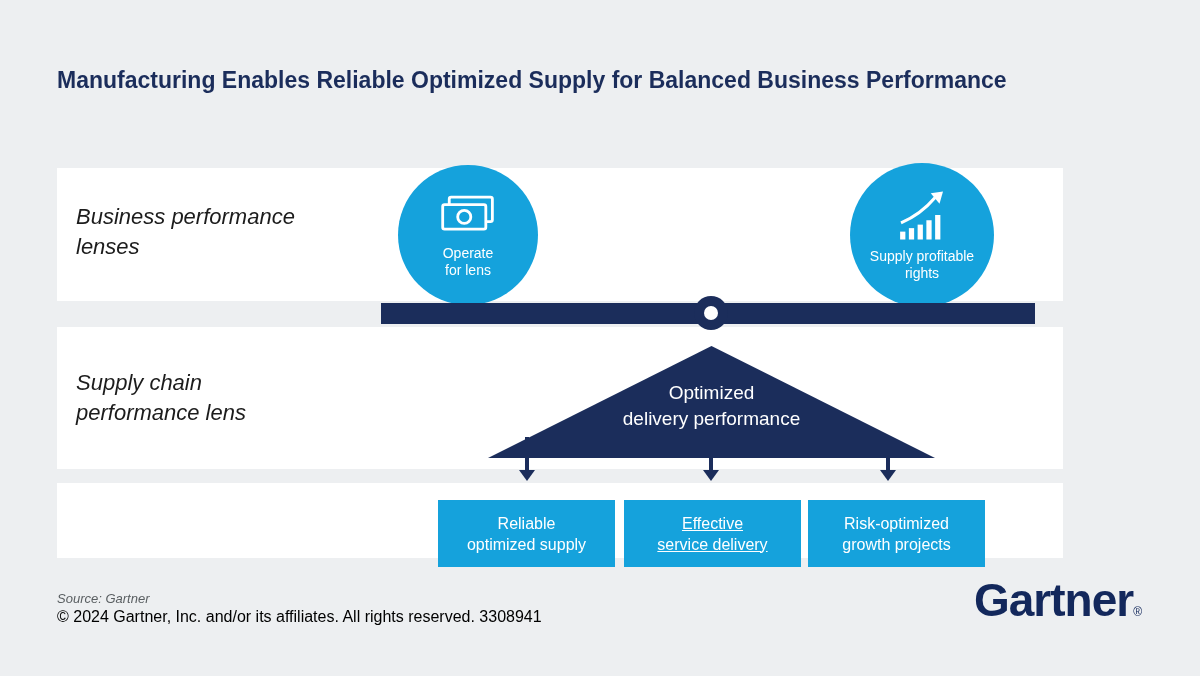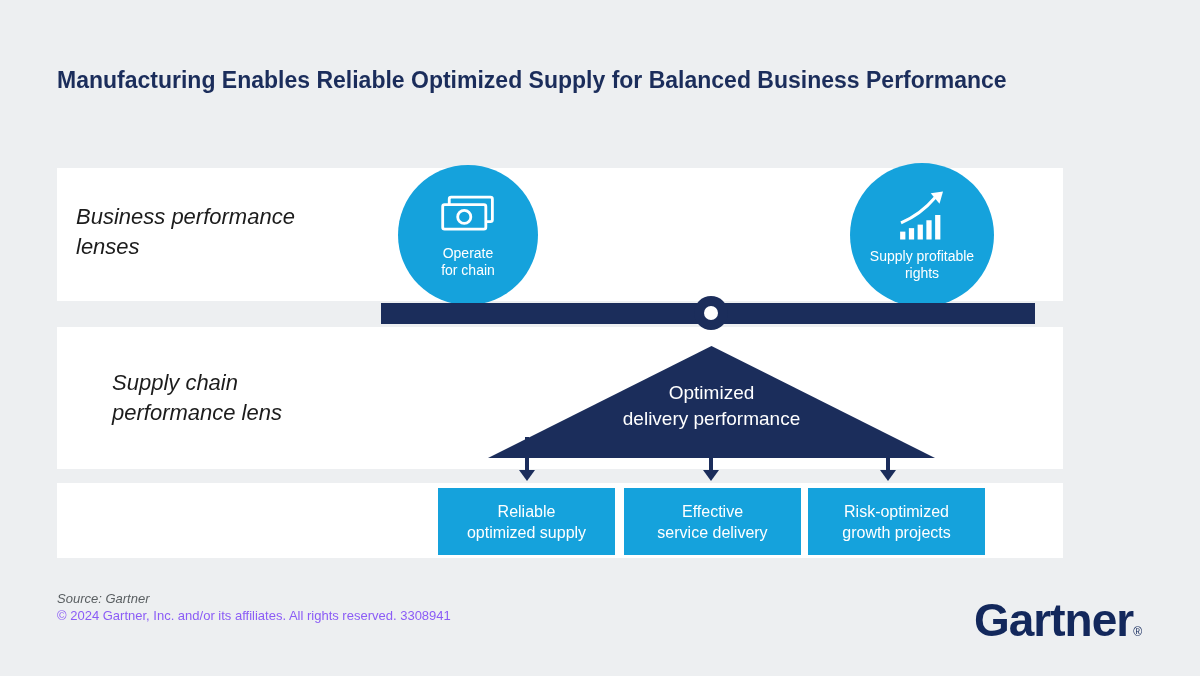--- a/index.html
+++ b/index.html
@@ -15,21 +15,21 @@
     position:absolute;left:57px;top:58px;width:995px;margin:0;
     font-size:23px;line-height:44px;font-weight:700;color:#1b2d5b;
   }
   .band{position:absolute;left:57px;width:1006px;background:#ffffff;}
   .band1{top:168px;height:133px;}
   .band2{top:327px;height:142px;}
   .band3{top:483px;height:75px;}
 
   .row-label{position:absolute;color:#1c1c1c;font-size:22px;line-height:30px;font-style:italic;}
   .label1{left:76px;top:202px;width:250px;}
-  .label2{left:76px;top:368px;width:200px;margin-left:36px;}
+  .label2{left:76px;top:368px;width:200px;}
   .label3{left:76px;top:508px;width:320px;}
 
   .lens{
     position:absolute;border-radius:50%;background:#15a2dc;color:#ffffff;
     display:flex;flex-direction:column;align-items:center;justify-content:center;
     text-align:center;
   }
   .lens1{left:398px;top:165px;width:140px;height:140px;}
   .lens2{left:850px;top:163px;width:144px;height:144px;}
   .lens .icon{display:block;line-height:0;}
@@ -49,32 +49,32 @@
 
   .arrow{position:absolute;top:437px;width:4px;height:33px;background:#1b2d5b;}
   .arrow::after{
     content:"";position:absolute;left:-6px;top:33px;width:0;height:0;
     border-left:8px solid transparent;border-right:8px solid transparent;
     border-top:11px solid #1b2d5b;
   }
   .arrow1{left:525px;} .arrow2{left:709px;} .arrow3{left:886px;}
 
   .outcome{
-    position:absolute;top:488px;width:177px;height:67px;background:#15a2dc;
+    position:absolute;top:500px;width:177px;height:67px;background:#15a2dc;
     color:#ffffff;display:flex;flex-direction:column;justify-content:center;
     text-align:center;font-size:16px;line-height:21px;
   }
-  .outcome1{left:438px;} .outcome2{left:624px;} .outcome3{left:808px;}
+  .outcome1{left:438px;} .outcome2{left:624px;text-decoration:underline;} .outcome3{left:808px;}
 
   .footer-source{position:absolute;left:57px;top:591px;font-size:13px;color:#595e61;font-style:italic;}
-  .footer-copy{position:absolute;left:57px;top:608px;font-size:13px;color:#8b5cf6;}
+  .footer-copy{position:absolute;left:57px;top:608px;font-size:16px;color:#000000;}
 
   .logo{
     position:absolute;right:58px;top:576px;font-size:46px;font-weight:700;
-    color:#13285c;letter-spacing:-1px;line-height:65px;margin-top:12px;
+    color:#13285c;letter-spacing:-1px;line-height:48px;
   }
   .logo .reg{font-size:12px;font-weight:400;letter-spacing:0;vertical-align:baseline;}
 </style>
 </head>
 <body>
 
 <div class="canvas">
 
   <h1 class="title">Manufacturing Enables Reliable Optimized Supply for Balanced Business Performance</h1>
 
@@ -88,21 +88,21 @@
   <div class="lens lens1">
     <span class="icon">
       <svg width="60" height="46" viewBox="0 0 64 48" aria-hidden="true">
         <rect x="12" y="5" width="46" height="26" rx="2" fill="none" stroke="#ffffff" stroke-width="3"></rect>
         <rect x="5" y="13" width="46" height="26" rx="2" fill="#15a2dc" stroke="#ffffff" stroke-width="3"></rect>
         <circle cx="28" cy="26" r="7" fill="none" stroke="#ffffff" stroke-width="3"></circle>
       </svg>
     </span>
     <span class="lens-label">
       <span>Operate</span><br>
-      <span>for chain</span>
+      <span>for lens</span>
     </span>
   </div>
 
   <div class="lens lens2">
     <span class="icon">
       <svg width="56" height="52" viewBox="0 0 64 58" aria-hidden="true">
         <path d="M8 38 C 22 32, 36 22, 47 9" fill="none" stroke="#ffffff" stroke-width="3.5"></path>
         <polygon points="42,4 56,2 52,16" fill="#ffffff"></polygon>
         <rect x="7" y="48" width="6" height="9" fill="#ffffff"></rect>
         <rect x="17" y="44" width="6" height="13" fill="#ffffff"></rect>

